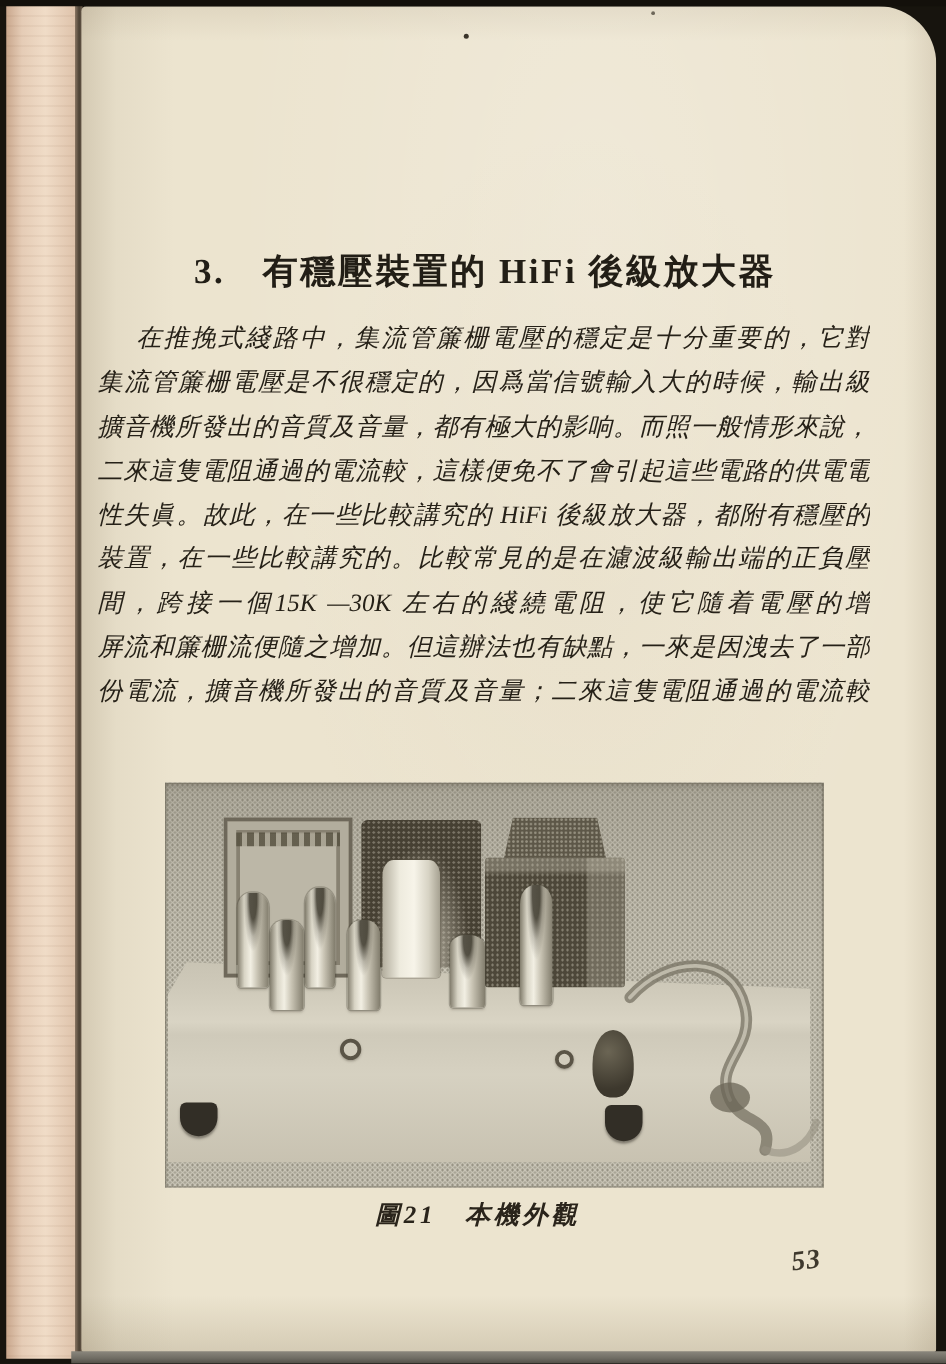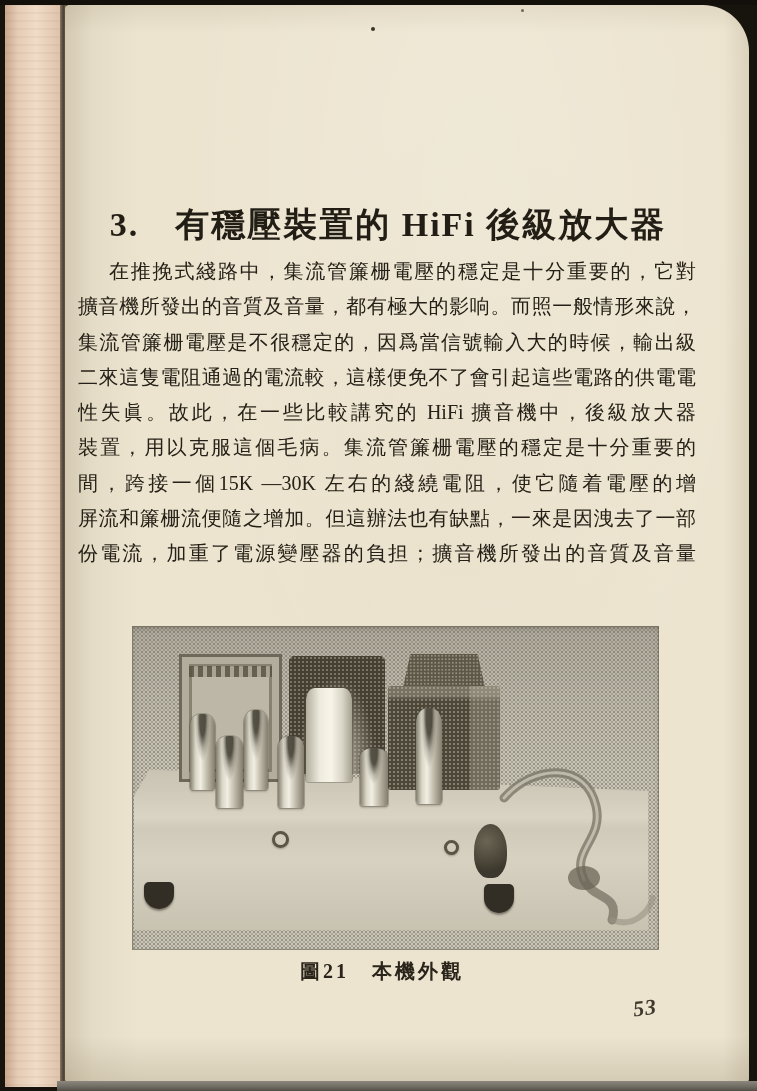--- a/index.html
+++ b/index.html
@@ -37,28 +37,28 @@
       linear-gradient(180deg, rgba(115,95,65,.10) 0, transparent 28px),
       linear-gradient(0deg, rgba(105,90,60,.18) 0, transparent 46px);
     border-radius:4px 46px 3px 3px;
   }
   .speck { position:absolute; background:#3a342a; border-radius:50%; }
   #speck-1 { left:306px; top:22px; width:4px; height:4px; }
   #speck-2 { left:456px; top:4px; width:3px; height:3px; opacity:.7; }
 
   #chapter-title {
     position:absolute; left:13px; top:174px; width:620px;
-    text-align:center; font-size:34px; font-weight:700; letter-spacing:2px;
+    text-align:center; font-size:28px; font-weight:700; letter-spacing:2px;
     color:#221e16; white-space:nowrap;
   }
   #body-text { position:absolute; left:13px; top:249px; width:618px; }
   .bline {
     height:35.3px; line-height:35.3px; font-size:20px; color:#262118;
     text-align:justify; text-align-last:justify; text-justify:inter-character;
-    overflow:hidden; white-space:nowrap;
+    overflow:hidden; white-space:nowrap;font-style:italic;
   }
   .bline.indent { text-indent:31px; }
 
   
   #figure-photo {
     position:absolute; left:67px; top:621px; width:527px; height:324px;
     background-color:#c9c5b7; overflow:hidden;
     background-image:
       linear-gradient(180deg, rgba(108,103,90,.26) 0%, rgba(108,103,90,.10) 22%, transparent 45%),
       radial-gradient(circle, rgba(104,99,84,.5) .8px, transparent 1.2px),
@@ -144,20 +144,21 @@
   .foot { background:#322e26; border-radius:5px 5px 15px 15px; box-shadow:0 2px 2px rgba(50,46,38,.5); }
   #foot-1 { left:12px;  top:256px; width:30px; height:27px; }
   #foot-2 { left:352px; top:258px; width:30px; height:29px; }
   #power-cord { left:0; top:0; width:527px; height:324px; }
   
 
   #figure-caption {
     position:absolute; left:67px; top:953px; width:500px;
     text-align:center; font-size:20px; font-weight:700; letter-spacing:3px;
     color:#2a241b;
+    font-style:italic;
   }
   #page-number {
     position:absolute; left:568px; top:990px;
     font-size:22px; font-style:italic; font-weight:700; color:#3e382d;
     transform:rotate(-7deg); letter-spacing:1px;
   }
 </style>
 </head>
 <body>
 
@@ -166,28 +167,28 @@
   <div id="spine-crease"></div>
 
   <div id="page">
     <div class="speck" id="speck-1"></div>
     <div class="speck" id="speck-2"></div>
 
     <h1 id="chapter-title">3.　有穩壓裝置的 HiFi 後級放大器</h1>
 
     <div id="body-text">
       <div class="bline indent">在推挽式綫路中，集流管簾栅電壓的穩定是十分重要的，它對</div>
+      <div class="bline">集流管簾栅電壓是不很穩定的，因爲當信號輸入大的時候，輸出級</div>
       <div class="bline">擴音機所發出的音質及音量，都有極大的影响。而照一般情形來說，</div>
-      <div class="bline">集流管簾栅電壓是不很穩定的，因爲當信號輸入大的時候，輸出級</div>
       <div class="bline">二來這隻電阻通過的電流較，這樣便免不了會引起這些電路的供電電</div>
-      <div class="bline">性失眞。故此，在一些比較講究的 HiFi 擴音機中，後級放大器</div>
-      <div class="bline">裝置，用以克服這個毛病。集流管簾栅電壓的穩定是十分重要的</div>
+      <div class="bline">性失眞。故此，在一些比較講究的 HiFi 後級放大器，都附有穩壓的</div>
+      <div class="bline">裝置，在一些比較講究的。比較常見的是在濾波級輸出端的正負壓</div>
       <div class="bline">間，跨接一個15K —30K 左右的綫繞電阻，使它隨着電壓的增</div>
       <div class="bline">屏流和簾栅流便隨之增加。但這辦法也有缺點，一來是因洩去了一部</div>
-      <div class="bline">份電流，加重了電源變壓器的負担；擴音機所發出的音質及音量</div>
+      <div class="bline">份電流，擴音機所發出的音質及音量；二來這隻電阻通過的電流較</div>
     </div>
 
     <div id="figure-photo">
       <div class="ph" id="chassis"></div>
       <div class="ph" id="output-transformer"></div>
       <div class="ph" id="output-transformer-label"></div>
       <div class="ph" id="choke-transformer"></div>
       <div class="ph" id="capacitor"></div>
       <div class="ph" id="power-transformer-bell"></div>
       <div class="ph" id="power-transformer"></div>

